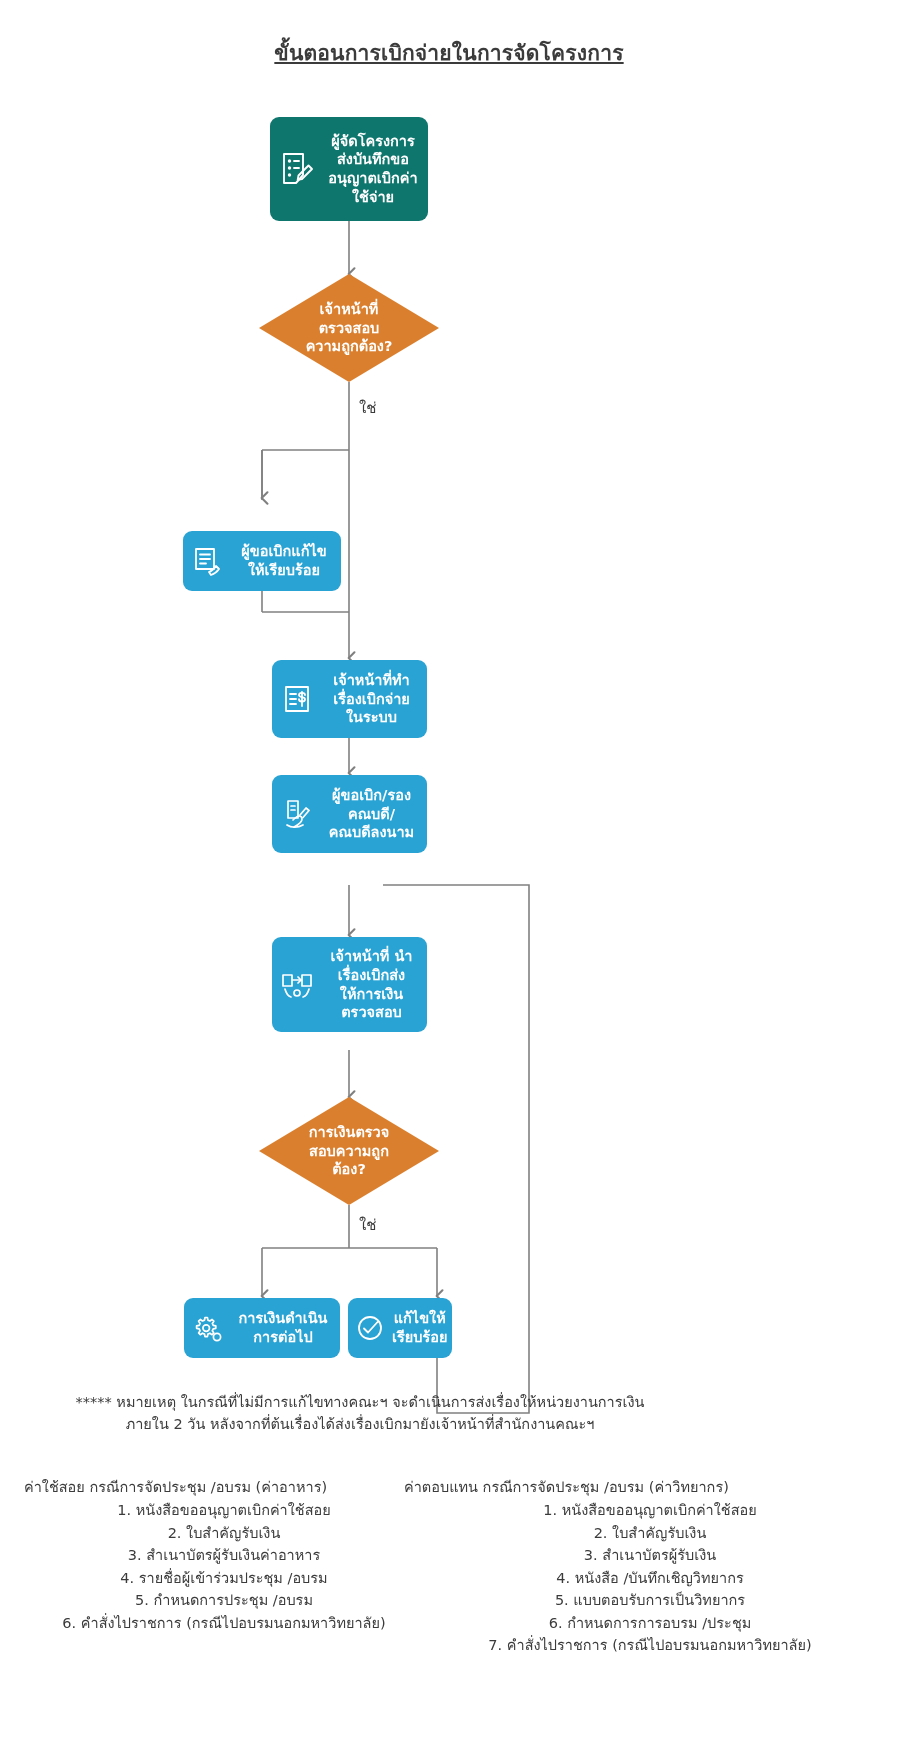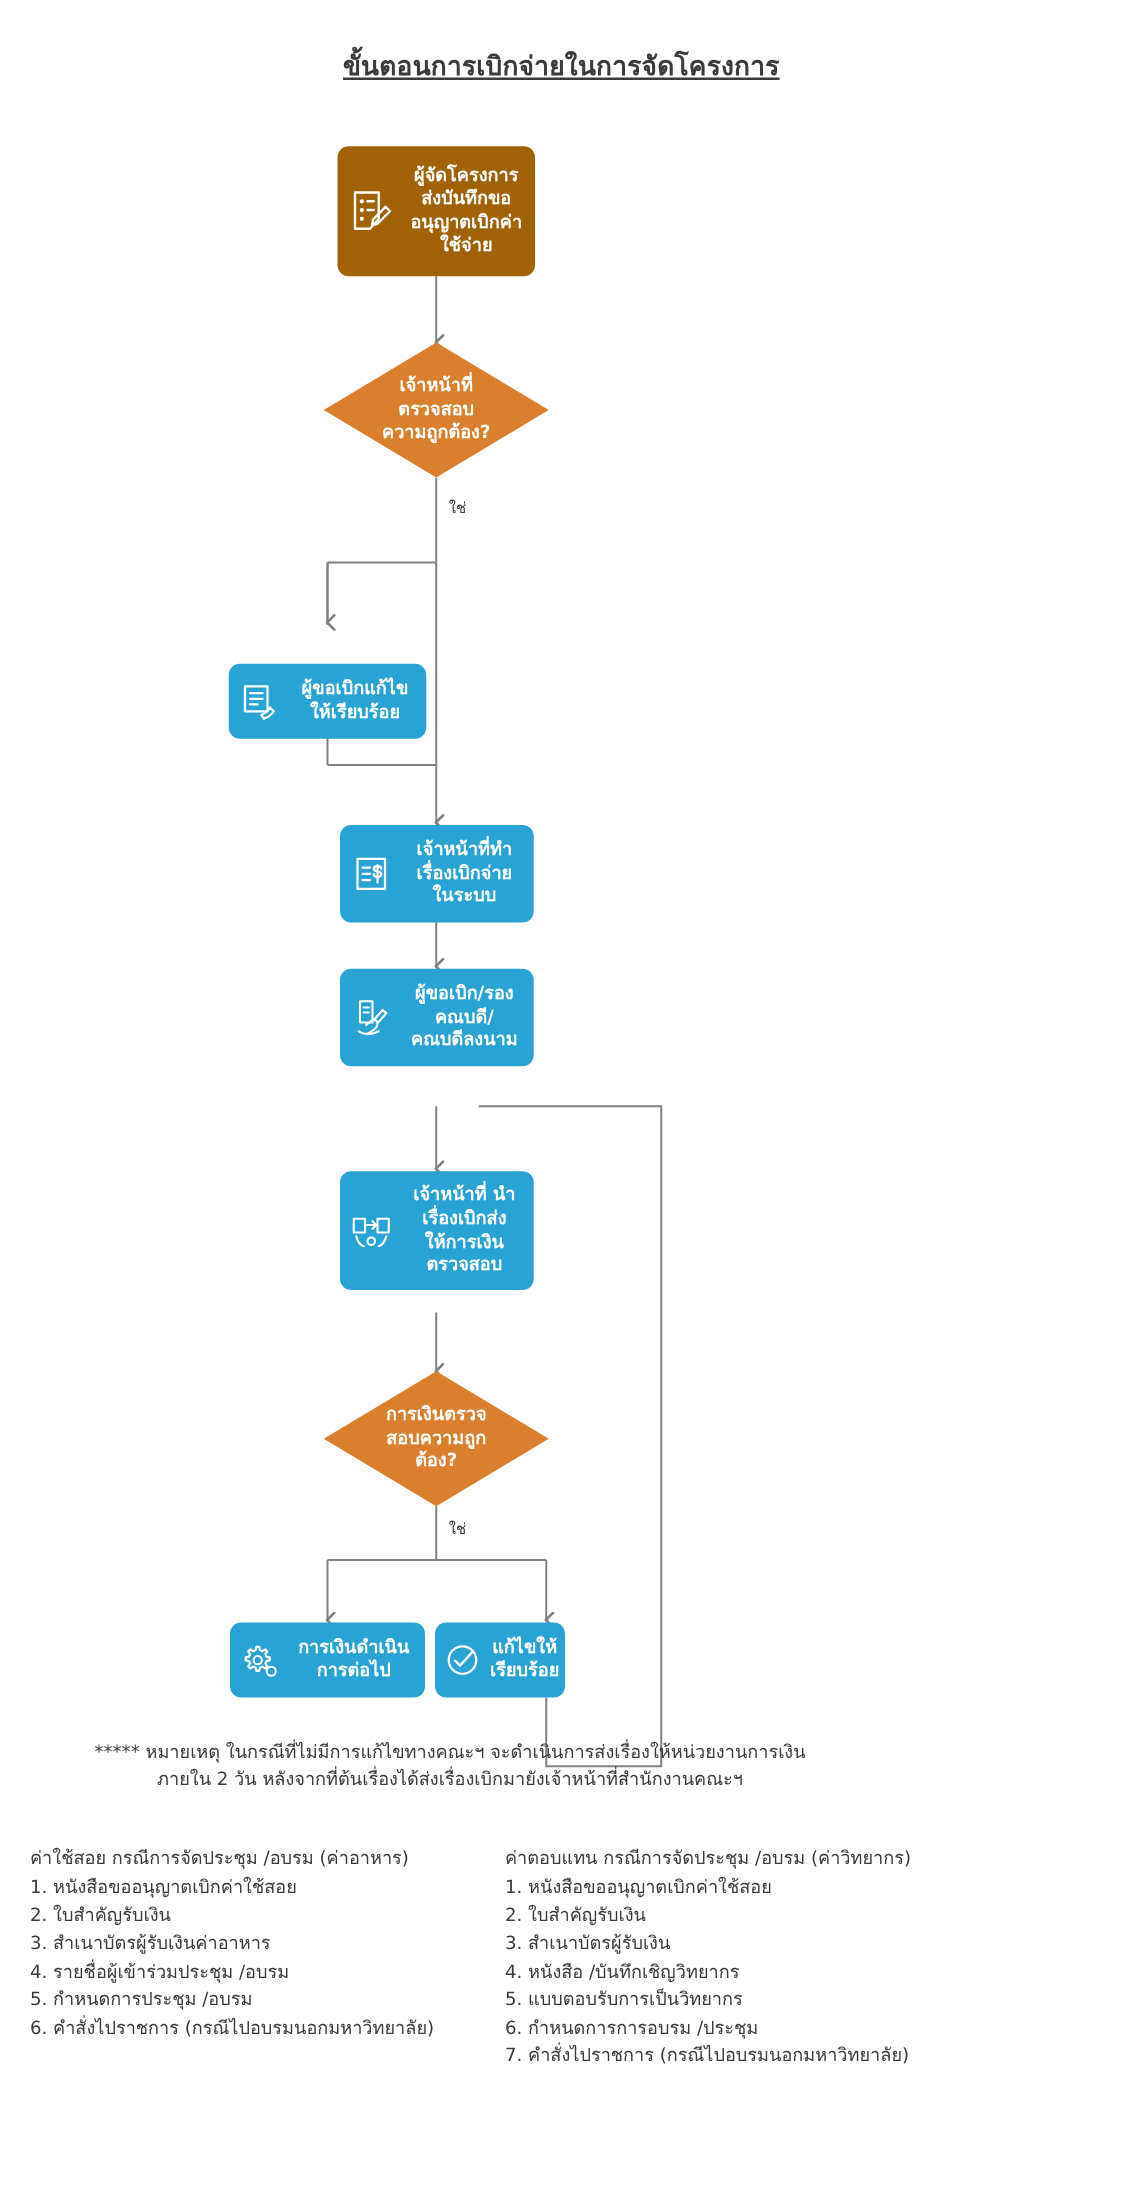--- a/index.html
+++ b/index.html
@@ -39,47 +39,47 @@
   }
   .node .txt{
     flex:1 1 auto;
     font-size:14.5px;
     font-weight:bold;
     line-height:1.28;
     text-align:center;
     padding-right:6px;
     white-space:pre-line;
   }
-  .node.gray{background:#a16207;}
+  .node.gray{background:#0f766e;}
   .node.blue{background:#29a3d4;}
 
   
   .diamond{
     position:absolute;
     background:#da7f2e;
     clip-path:polygon(50% 0,100% 50%,50% 100%,0 50%);
     display:flex;align-items:center;justify-content:center;
     color:#fff;font-size:14.5px;font-weight:bold;line-height:1.3;
     text-align:center;white-space:pre-line;
   }
 
   
   .elabel{
-    position:absolute;font-size:12px;color:#3b3b3b;font-weight:normal;
+    position:absolute;font-size:15px;color:#3b3b3b;font-weight:normal;
   }
 
   
   .note{
     position:absolute;width:720px;text-align:center;
     font-size:14.5px;line-height:1.5;color:#3b3b3b;
   }
   .cols{position:absolute;left:0;top:1476px;width:898px;}
   .col{position:absolute;font-size:14.5px;line-height:1.55;color:#3b3b3b;}
   .col .head{margin-bottom:1px;}
-  .col ol{margin:0;padding:0;list-style:none;}
+  .col ol{margin:0;padding:0;list-style:none;text-align:center;}
   .col li{white-space:nowrap;}
   #col-left{left:24px;width:400px;}
   #col-right{left:404px;width:492px;}
 </style>
 </head>
 <body>
 
 <div class="canvas">
 
   <div class="title">ขั้นตอนการเบิกจ่ายในการจัดโครงการ</div>

